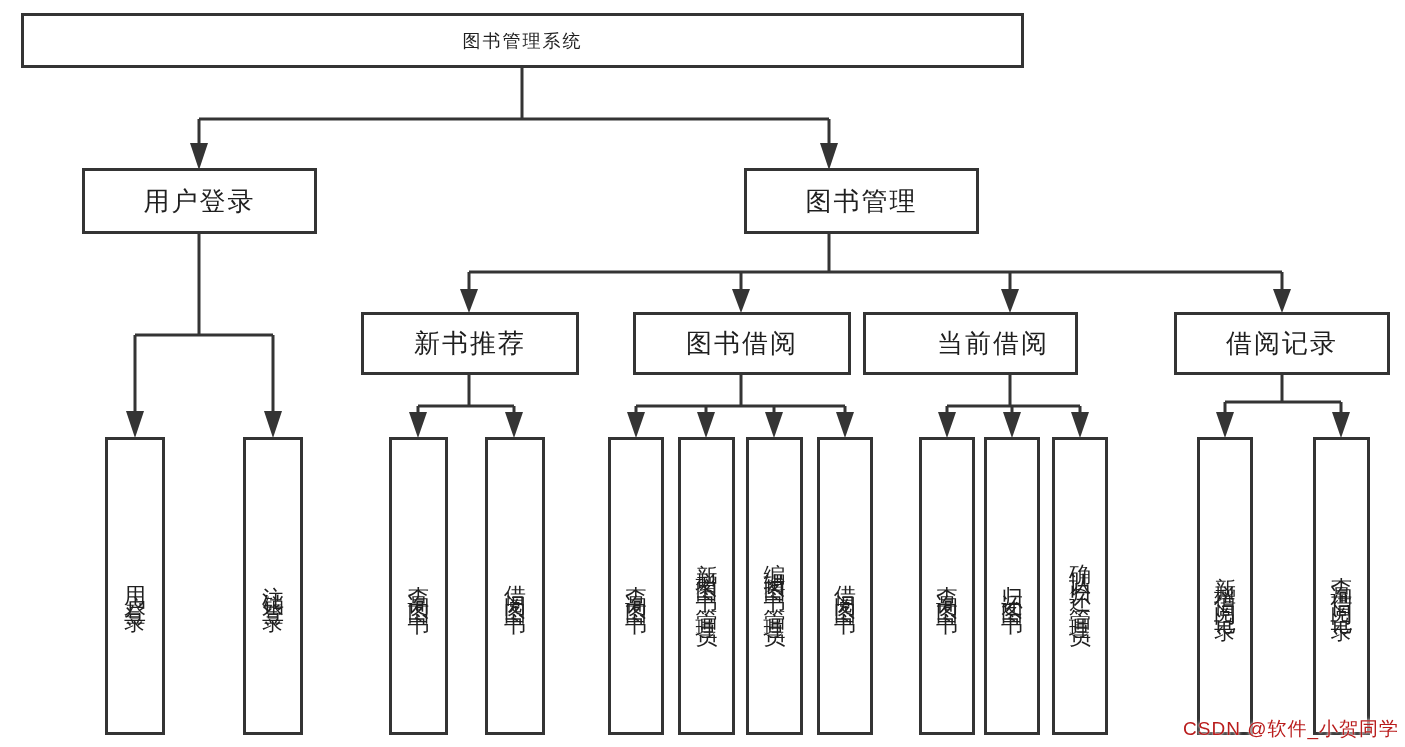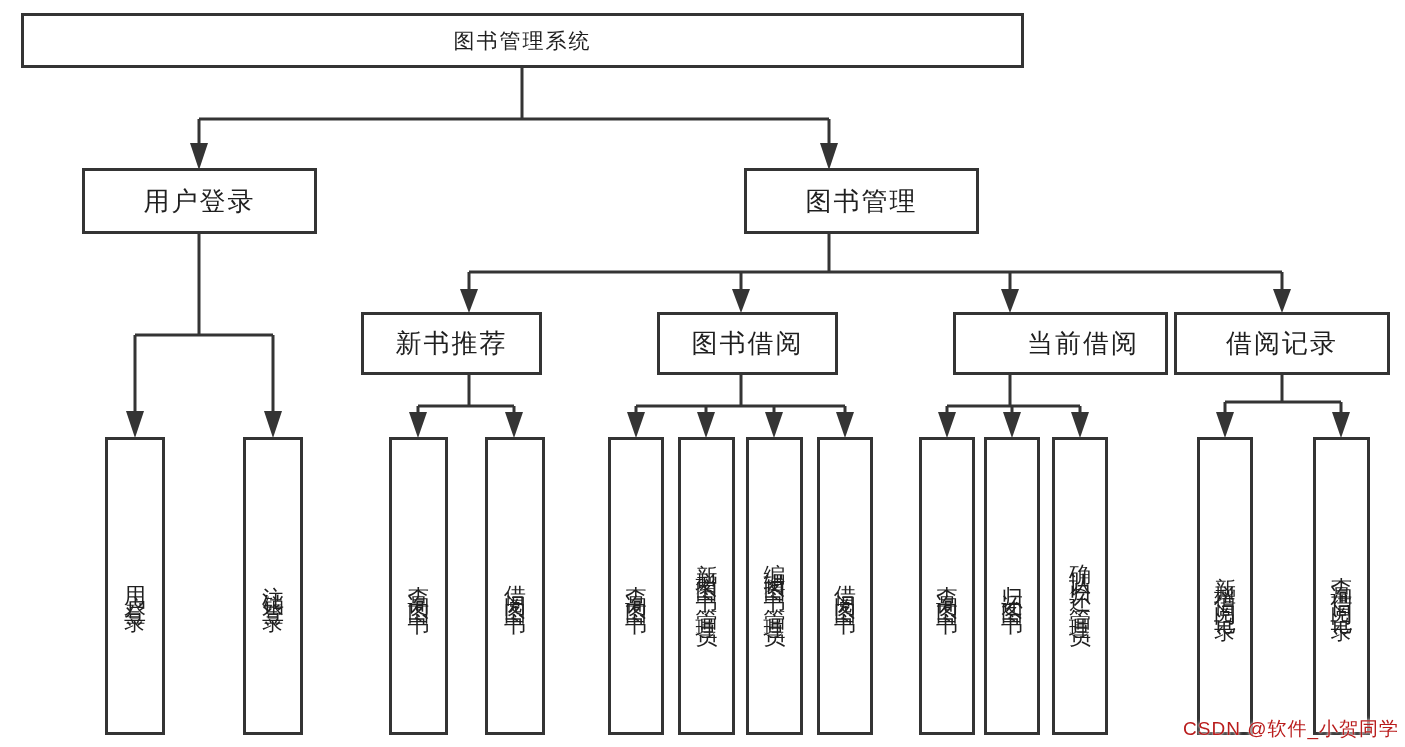--- a/index.html
+++ b/index.html
@@ -31,34 +31,34 @@
     box-sizing: border-box;
     display: flex;
     align-items: center;
     justify-content: center;
     text-align: center;
     white-space: nowrap;
   }
   .root-node {
     left: 21px; top: 13px;
     width: 1003px; height: 55px;
-    font-size: 21px;
+    font-size: 18px;
     letter-spacing: 2px;
   }
   .level2 {
     top: 168px;
     height: 66px;
     width: 235px;
     font-size: 26px;
     letter-spacing: 2px;
   }
   .level3 {
     top: 312px;
     height: 63px;
-    width: 181px;
+    width: 218px;
     font-size: 26px;
     letter-spacing: 2px;
   }
   .leaf {
     top: 437px;
     height: 298px;
     font-size: 22px;
   }
   .leaf span {
     writing-mode: vertical-rl;
@@ -136,24 +136,24 @@
   <div class="node level2" style="left:82px;">
     <span>用户登录</span>
   </div>
   <div class="node level2" style="left:712px;margin-left:32px;">
     <span>图书管理</span>
   </div>
 
   <div class="node level3" style="left:361px;">
     <span>新书推荐</span>
   </div>
-  <div class="node level3" style="left:633px;margin-left:24px;">
+  <div class="node level3" style="left:633px;">
     <span>图书借阅</span>
   </div>
-  <div class="node level3" style="left:953px;width:215px;padding-left:45px;">
+  <div class="node level3" style="left:863px;width:215px;padding-left:45px;">
     <span>当前借阅</span>
   </div>
   <div class="node level3" style="left:1174px;width:216px;">
     <span>借阅记录</span>
   </div>
 
   <div class="node leaf" style="left:105px;width:60px;">
     <span>用户登录</span>
   </div>
   <div class="node leaf" style="left:243px;width:60px;">

